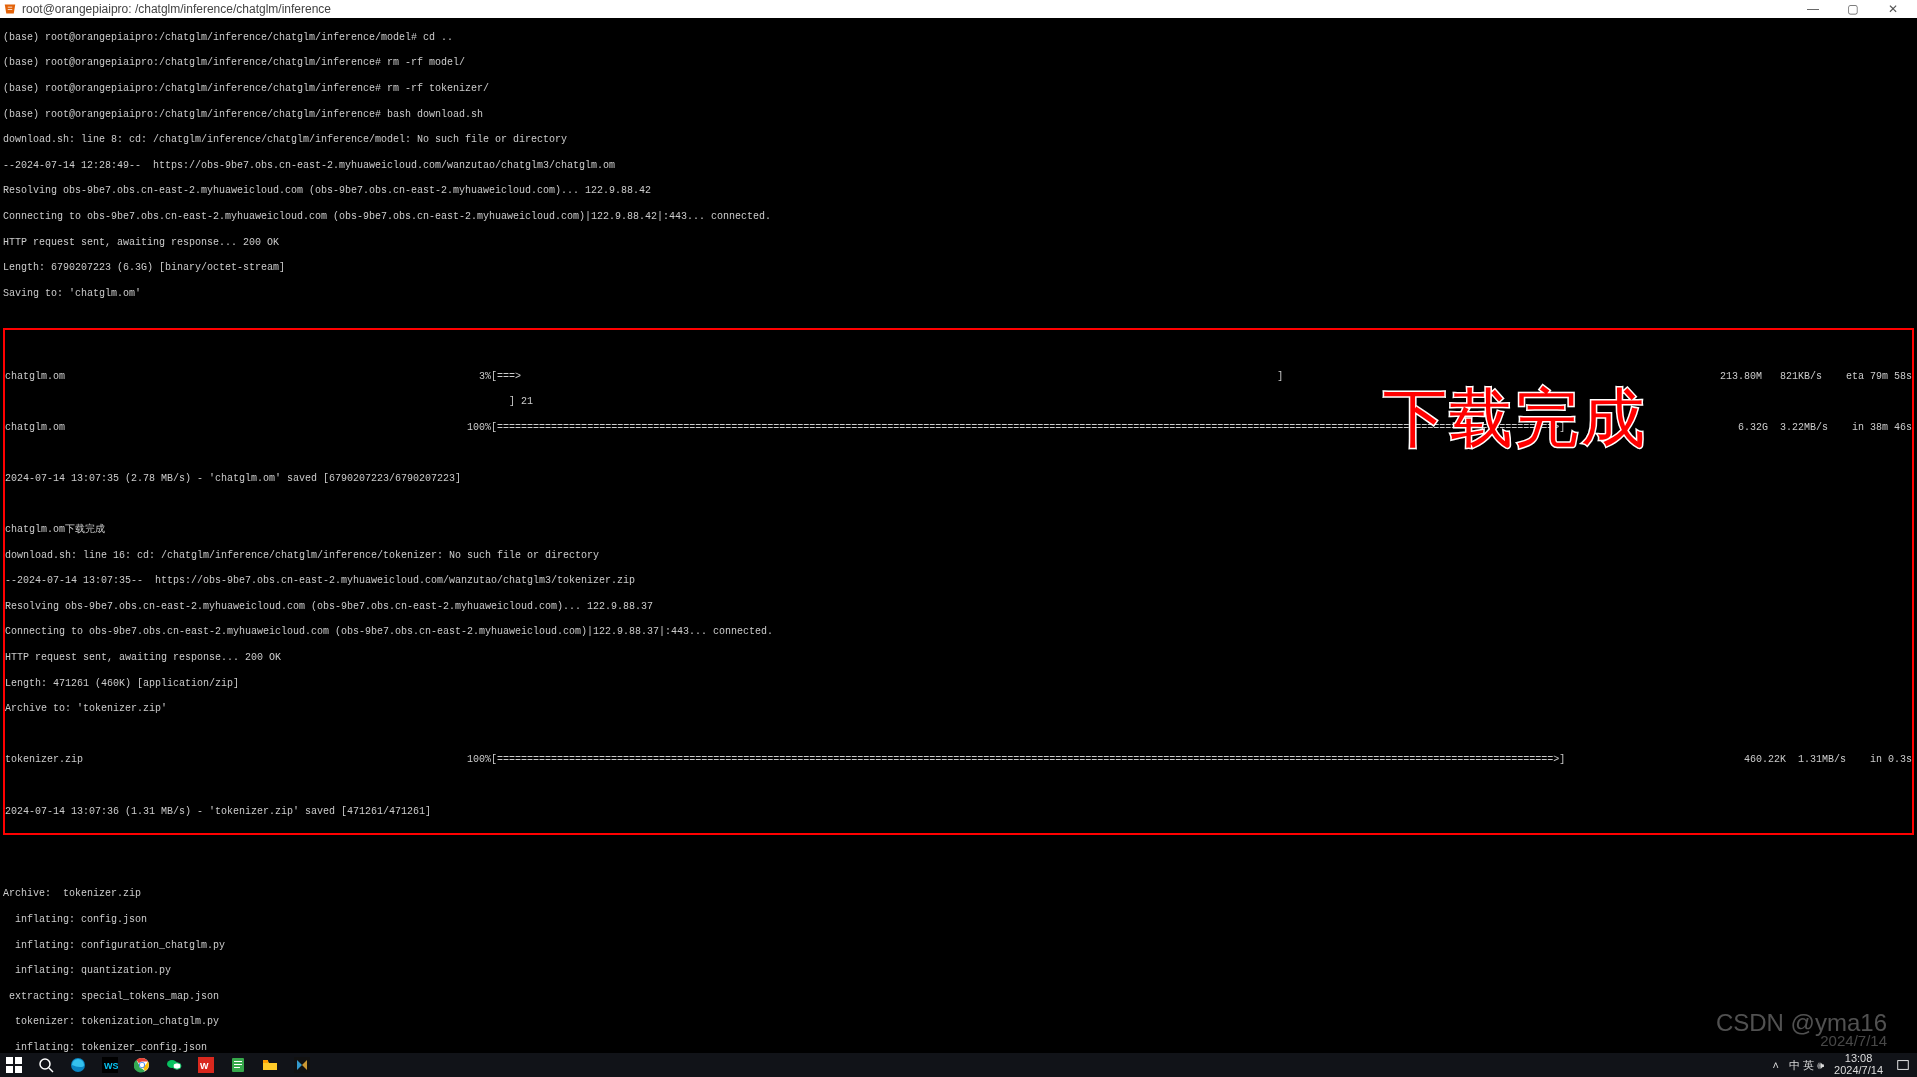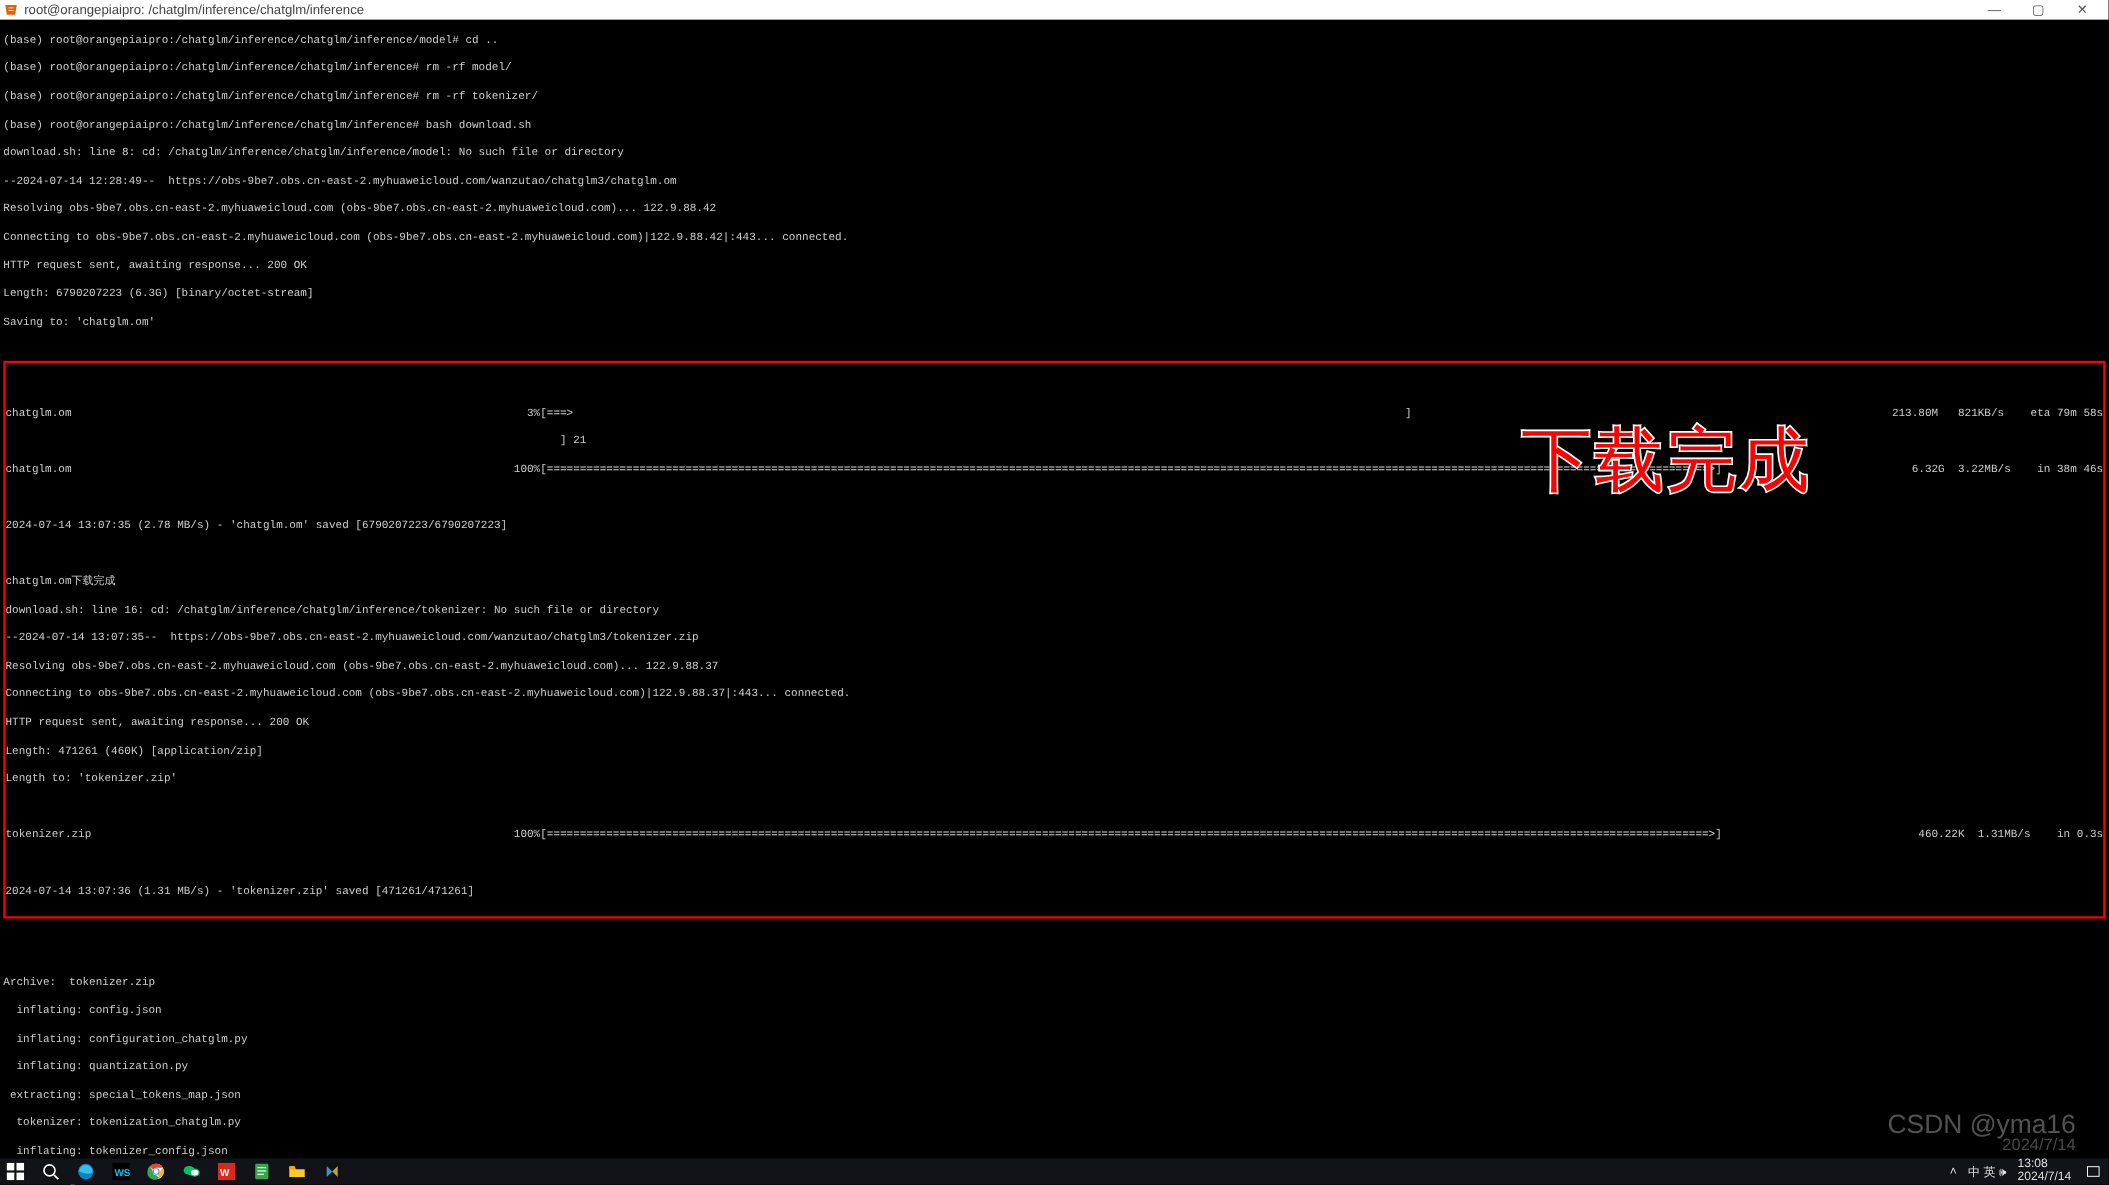--- a/index.html
+++ b/index.html
@@ -99,21 +99,21 @@
     display: flex;
     align-items: center;
     padding: 0 4px;
     gap: 12px;
     color: #ddd;
     font-family: 'Segoe UI', Tahoma, sans-serif;
     font-size: 11px;
   }
   .taskbar .tray { margin-left: auto; display: flex; align-items: center; gap: 10px; }
   .taskbar .tb-icon { width: 20px; height: 20px; display:inline-flex; align-items:center; justify-content:center; }
-  .taskbar .clock { text-align: left; line-height: 1.05; }
+  .taskbar .clock { text-align: center; line-height: 1.05; }
   .svgfill { display:block; }
 </style>
 </head>
 <body>
 
 <div class="titlebar">
   <span class="app-icon">
     <svg class="svgfill" width="12" height="12" viewBox="0 0 16 16">
         <path fill="#e36209" d="M1 2h14l-2 12H3z"></path>
         <path fill="#fff" d="M5 5h6v1H5zM5 8h6v1H5z"></path>
@@ -155,21 +155,21 @@
 <div class="line"> </div>
 <div class="line">2024-07-14 13:07:35 (2.78 MB/s) - 'chatglm.om' saved [6790207223/6790207223]</div>
 <div class="line"> </div>
 <div class="line">chatglm.om下载完成</div>
 <div class="line">download.sh: line 16: cd: /chatglm/inference/chatglm/inference/tokenizer: No such file or directory</div>
 <div class="line">--2024-07-14 13:07:35--  https://obs-9be7.obs.cn-east-2.myhuaweicloud.com/wanzutao/chatglm3/tokenizer.zip</div>
 <div class="line">Resolving obs-9be7.obs.cn-east-2.myhuaweicloud.com (obs-9be7.obs.cn-east-2.myhuaweicloud.com)... 122.9.88.37</div>
 <div class="line">Connecting to obs-9be7.obs.cn-east-2.myhuaweicloud.com (obs-9be7.obs.cn-east-2.myhuaweicloud.com)|122.9.88.37|:443... connected.</div>
 <div class="line">HTTP request sent, awaiting response... 200 OK</div>
 <div class="line">Length: 471261 (460K) [application/zip]</div>
-<div class="line">Length to: 'tokenizer.zip'</div>
+<div class="line">Archive to: 'tokenizer.zip'</div>
 <div class="line"> </div>
 <div class="progress-row">
   <span class="progress-left"><span>tokenizer.zip</span>                                                                <span>100%</span></span>
   <span class="progress-bar">[================================================================================================================================================================================&gt;]</span>
   <span class="progress-right"> <span>460.22K</span>  <span>1.31MB/s</span>    <span>in 0.3s</span></span>
 </div>
 <div class="line"> </div>
 <div class="line">2024-07-14 13:07:36 (1.31 MB/s) - 'tokenizer.zip' saved [471261/471261]</div>
 </div>
 

